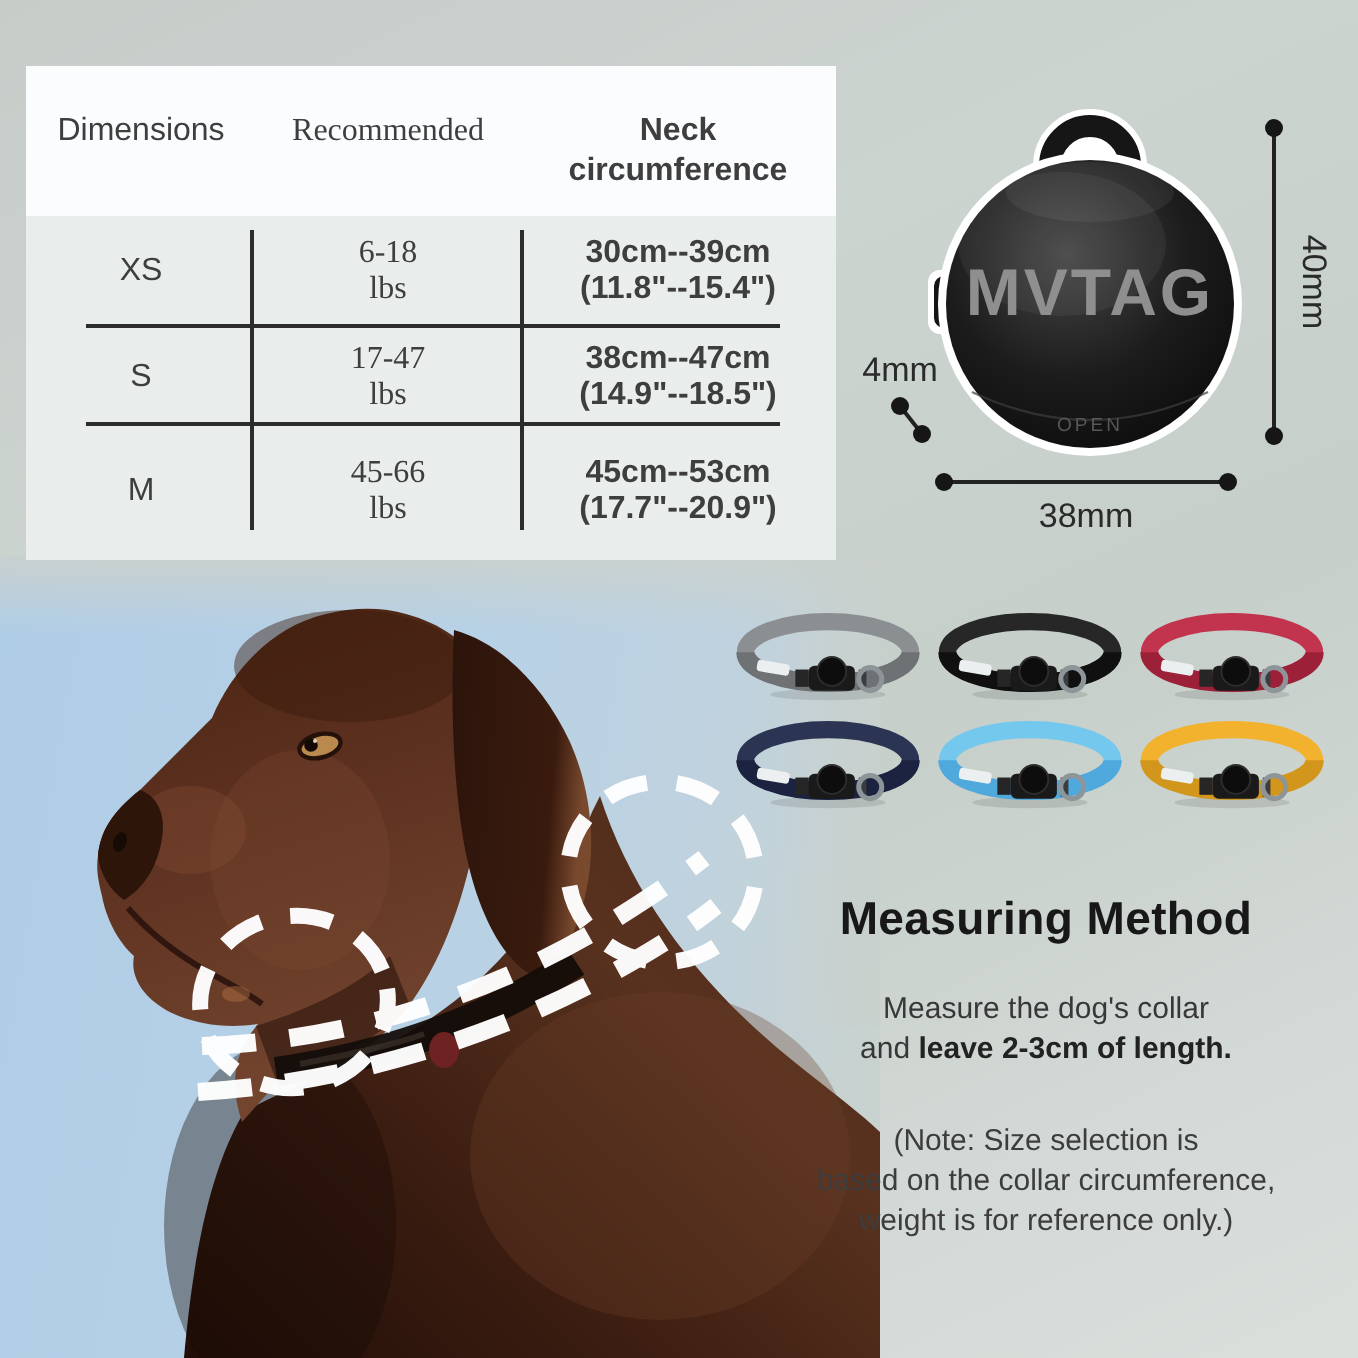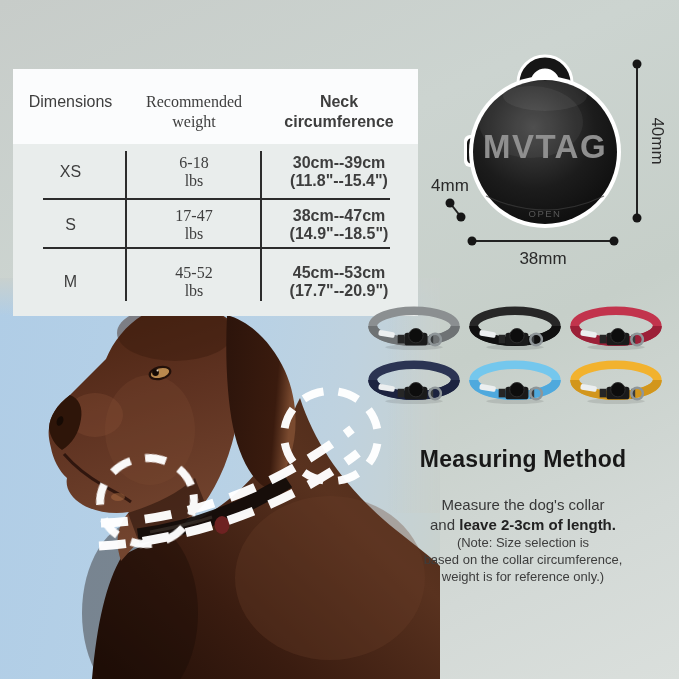--- a/index.html
+++ b/index.html
@@ -22,21 +22,21 @@
     content:""; position:absolute; left:0; top:0; right:0; height:38px;
     background:linear-gradient(180deg,rgba(202,209,205,.95),rgba(202,209,205,0));
   }
   .photo::after {
     content:""; position:absolute; right:0; top:0; width:52px; height:235px;
     background:linear-gradient(270deg,rgba(201,208,204,.9),rgba(201,208,204,0));
   }
   .photo svg { position:absolute; left:0; top:0; }
 
   
-  .table-panel { position:absolute; left:13px; top:33px; width:405px; height:247px;margin-top:36px; }
+  .table-panel { position:absolute; left:13px; top:33px; width:405px; height:247px; }
   .t-head {
     height:75px; background:#fbfcfd; display:flex;
     font-size:16px; line-height:1.25; text-align:center; color:#3e3e3e;
   }
   .t-head .cell { padding-top:23px; }
   .t-body { position:relative; height:172px; background:#e9edec; }
   .cell.c1 { width:115px; } .cell.c2 { width:132px;font-family:Liberation Serif, serif; } .cell.c3 { width:158px;font-weight:bold; }
   .t-row { position:absolute; left:0; width:405px; display:flex; }
   .t-row .cell {
     display:flex; flex-direction:column; justify-content:center; align-items:center;
@@ -56,21 +56,21 @@
     position:absolute; left:363px; top:302px; width:306px;
     display:grid; grid-template-columns:repeat(3,101px); grid-auto-rows:54px;
   }
   .collar-cell { display:flex; align-items:center; justify-content:center; }
 
   
   .measure { position:absolute; left:385px; top:446px; width:276px; text-align:center; }
   .measure h2 { font-size:23px; font-weight:bold; color:#181818; letter-spacing:.2px;text-align:center; }
   .measure .para { margin-top:22px; font-size:15px; line-height:1.3; color:#383838; }
   .measure .para b { color:#222; }
-  .measure .note { font-size:13px; line-height:1.32; color:#3d3d3d; }
+  .measure .note { margin-top:27px; font-size:15px; line-height:1.32; color:#3d3d3d; }
 </style>
 </head>
 <body>
 
 <div class="canvas">
 
   <div class="photo">
     <svg width="440" height="401" viewBox="0 0 440 401">
       <defs>
         <linearGradient id="headg" x1="0" y1="0" x2="0.25" y2="1">
@@ -125,21 +125,20 @@
         <path stroke-width="9" stroke-dasharray="27 17" d="M 99,268 C 168,264 243,243 305,209 C 327,197 344,186 358,175"></path>
       </g>
     </svg>
   </div>
 
   <div class="table-panel">
     <div class="t-head">
       <div class="cell c1"><span>Dimensions</span></div>
       <div class="cell c2">
         <div>Recommended</div>
-          <div>weight</div>
       </div>
       <div class="cell c3">
         <div>Neck</div>
           <div>circumference</div>
       </div>
     </div>
     <div class="t-body">
       <div class="vline v1"></div>
       <div class="vline v2"></div>
       <div class="hline h1"></div>
@@ -169,21 +168,21 @@
         <div class="cell c3">
             <div>38cm--47cm</div>
             <div>(14.9"--18.5")</div>
           </div>
       </div>
       <div class="t-row row-2">
         <div class="cell c1">
             <div>M</div>
           </div>
         <div class="cell c2">
-            <div>45-52</div>
+            <div>45-66</div>
             <div>lbs</div>
           </div>
         <div class="cell c3">
             <div>45cm--53cm</div>
             <div>(17.7"--20.9")</div>
           </div>
       </div>
     </div>
   </div>
 

